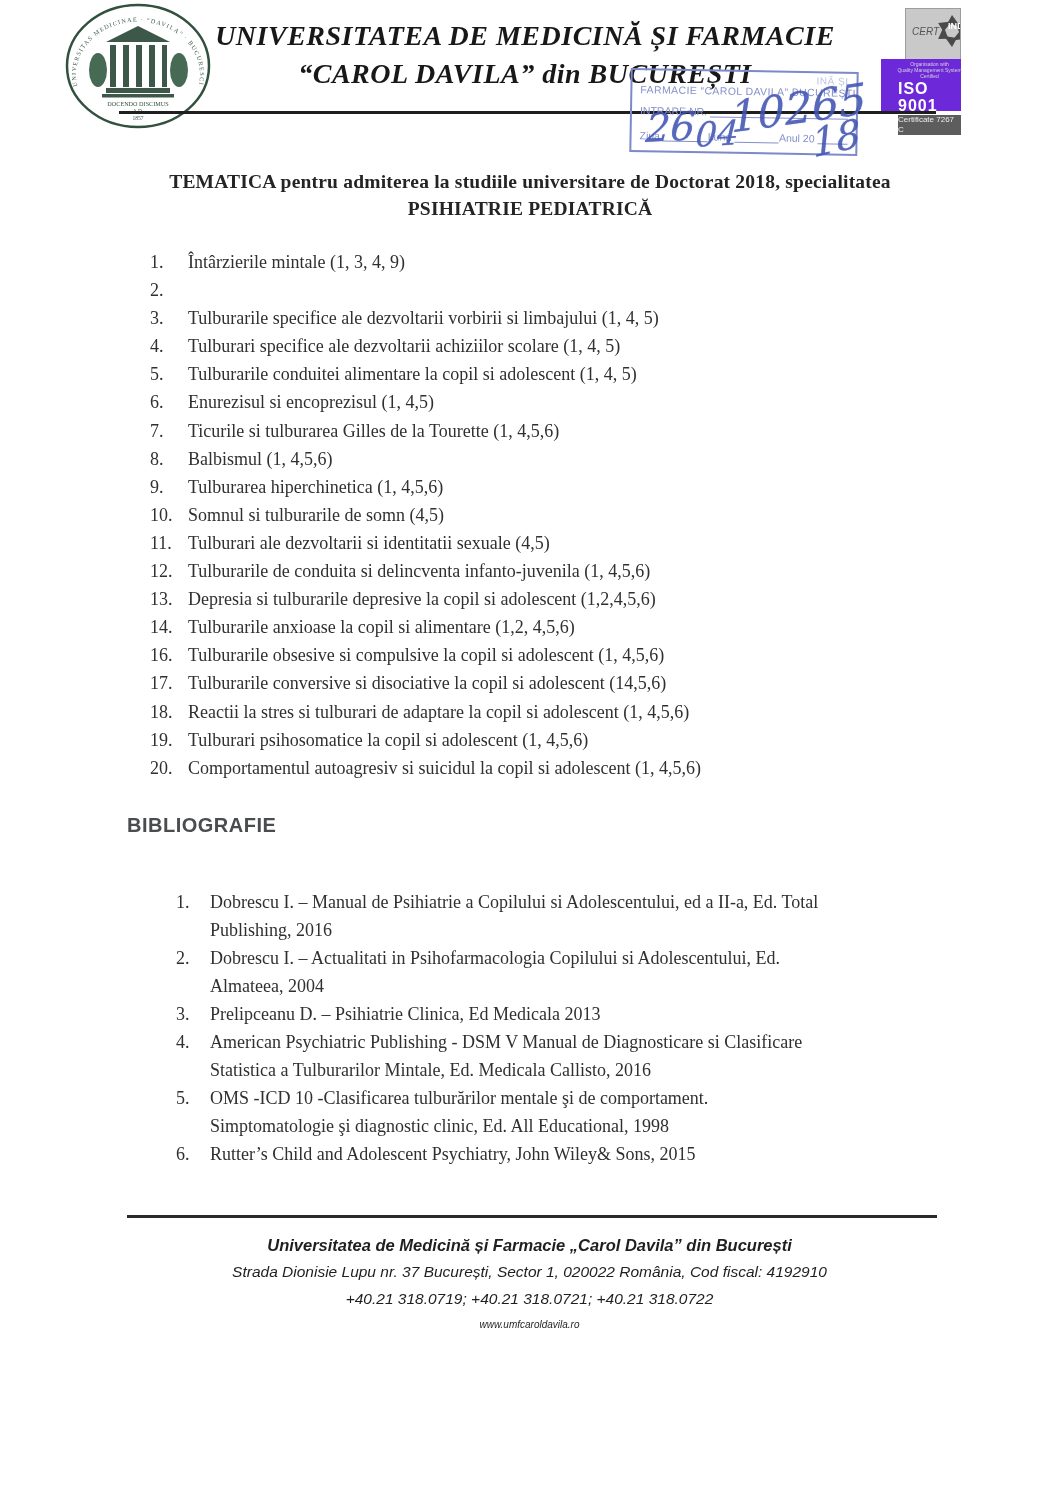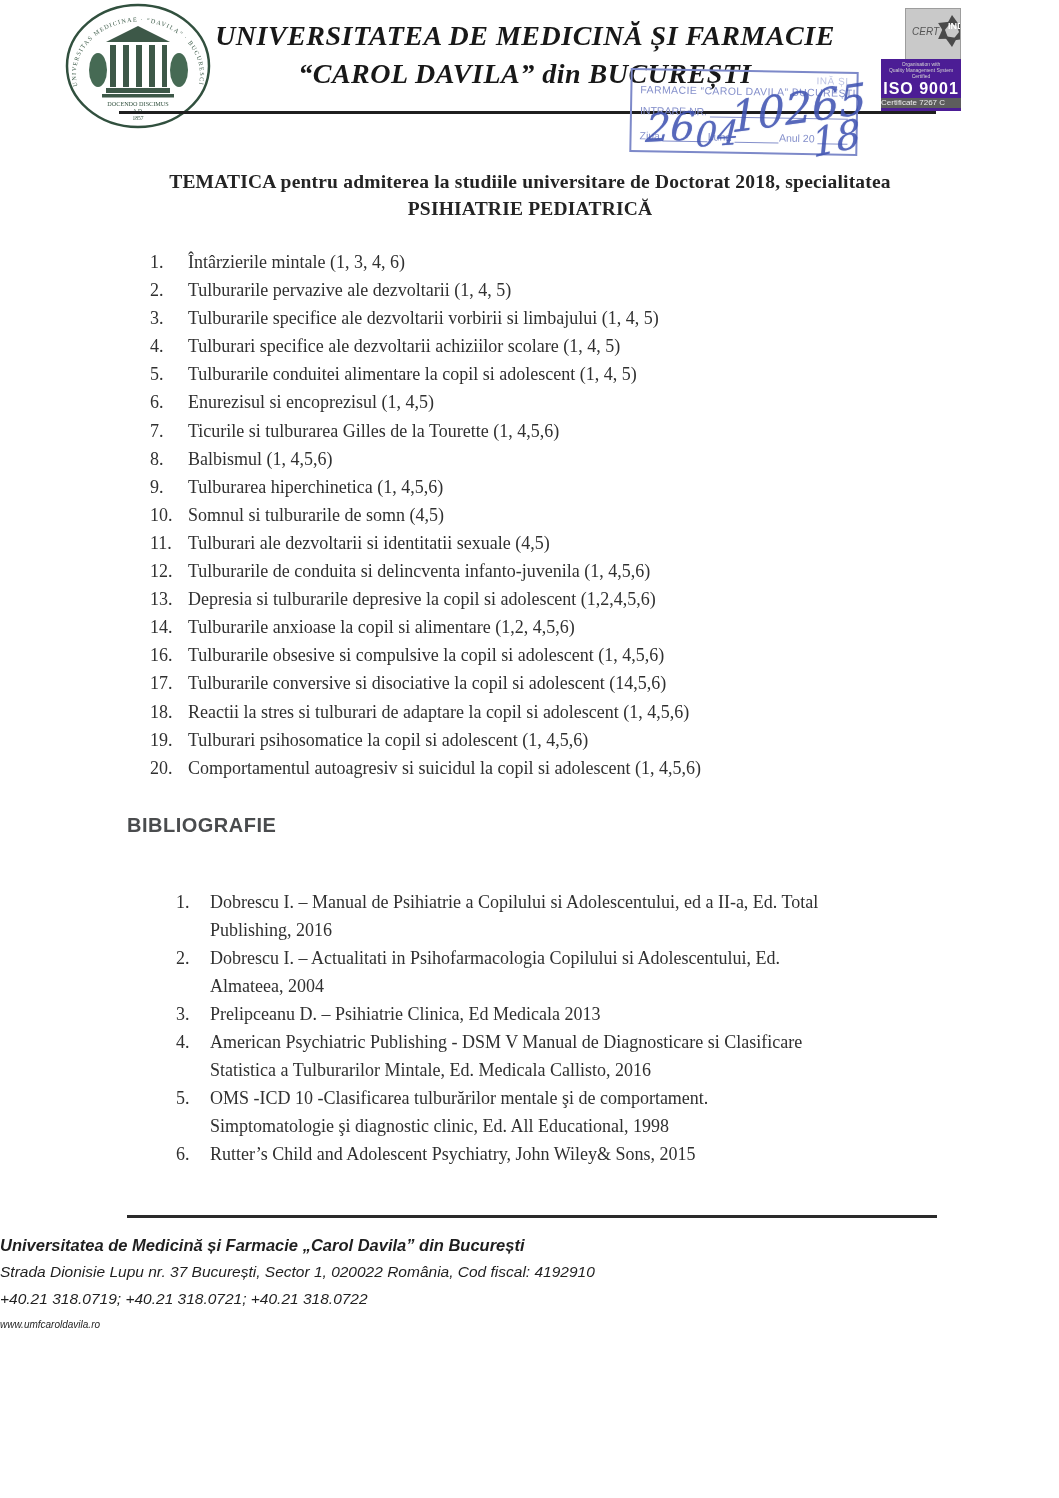--- a/index.html
+++ b/index.html
@@ -12,21 +12,21 @@
   .header-title{
     position:absolute;left:160px;top:18px;width:730px;text-align:center;
     font-weight:bold;font-style:italic;color:#181818;
   }
   .header-title .hl1{font-size:28px;line-height:36px;letter-spacing:.5px;}
   .header-title .hl2{font-size:28px;line-height:36px;letter-spacing:.5px;margin-top:2px;}
   .header-rule{position:absolute;left:119px;top:111px;width:817px;height:3px;background:#1f1f1f;}
   
   .iso{position:absolute;left:881px;top:8px;width:80px;height:104px;font-family:"Liberation Sans","DejaVu Sans",sans-serif;}
   .iso-top{height:50px;background:#c9c9c9;border:1px solid #9d9d9d;border-bottom:none;position:relative;overflow:hidden;margin-left:24px;}
-  .iso-bottom{height:52px;background:#4c1d95;display:flex;flex-direction:column;align-items:center;justify-content:flex-start;padding-top:2px;box-sizing:border-box;}
+  .iso-bottom{height:52px;background:#6d28d9;display:flex;flex-direction:column;align-items:center;justify-content:flex-start;padding-top:2px;box-sizing:border-box;padding-left:17px;}
   .iso-cap{font-size:5px;line-height:6px;color:#d4d4d4;white-space:nowrap;}
   .iso-std{font-size:16px;line-height:17px;font-weight:bold;color:#ffffff;letter-spacing:1px;margin-top:1px;}
   .iso-cert{font-size:8px;line-height:10px;color:#eeeeee;background:#5d5d5d;width:100%;text-align:left;margin-top:1px;}
   
   .stamp{
     position:absolute;left:630px;top:70px;width:228px;height:84px;
     border:2px solid #7d89c9;transform:rotate(1deg);box-sizing:border-box;
     font-family:"Liberation Sans","DejaVu Sans",sans-serif;color:#8590cb;
     padding:2px 8px 4px 8px;background:transparent;
   }
@@ -66,21 +66,21 @@
   .bib-list{
     position:absolute;left:176px;top:888px;width:800px;margin:0;padding:0;list-style:none;
     font-size:18px;color:#303030;
   }
   .bib-item{display:flex;line-height:28px;}
   .bib-item .num{min-width:34px;}
   .bib-item .txt{white-space:pre-wrap;max-width:750px;}
   
   .footer-rule{position:absolute;left:127px;top:1215px;width:810px;height:2.5px;background:#2a2a2a;}
   .footer{
-    position:absolute;left:0;top:1232px;width:1059px;
+    position:absolute;left:0;top:1232px;width:1059px;text-align:center;
     font-family:"Liberation Sans","DejaVu Sans",sans-serif;font-style:italic;color:#1f1f1f;
   }
   .footer .f1{font-size:16.5px;line-height:27px;font-weight:bold;}
   .footer .fl{font-size:15.5px;line-height:26.5px;}
   .footer .f5{font-size:10px;line-height:26px;}
 </style>
 </head>
 <body>
 
 <div class="page">
@@ -176,25 +176,24 @@
   </div>
 
   <div class="doc-title">
     <div>TEMATICA pentru admiterea la studiile universitare de Doctorat 2018, specialitatea</div>
     <div>PSIHIATRIE PEDIATRICĂ</div>
   </div>
 
   <ol class="topics">
     <li class="topic">
         <span class="num">1.</span>
-        <span class="txt">Întârzierile mintale (1, 3, 4, 6)</span>
+        <span class="txt">Întârzierile mintale (1, 3, 4, 9)</span>
       </li>
     <li class="topic">
         <span class="num">2.</span>
-        <span class="txt">Tulburarile pervazive ale dezvoltarii (1, 4, 5)</span>
       </li>
     <li class="topic">
         <span class="num">3.</span>
         <span class="txt">Tulburarile specifice ale dezvoltarii vorbirii si limbajului (1, 4, 5)</span>
       </li>
     <li class="topic">
         <span class="num">4.</span>
         <span class="txt">Tulburari specifice ale dezvoltarii achiziilor scolare (1, 4, 5)</span>
       </li>
     <li class="topic">

